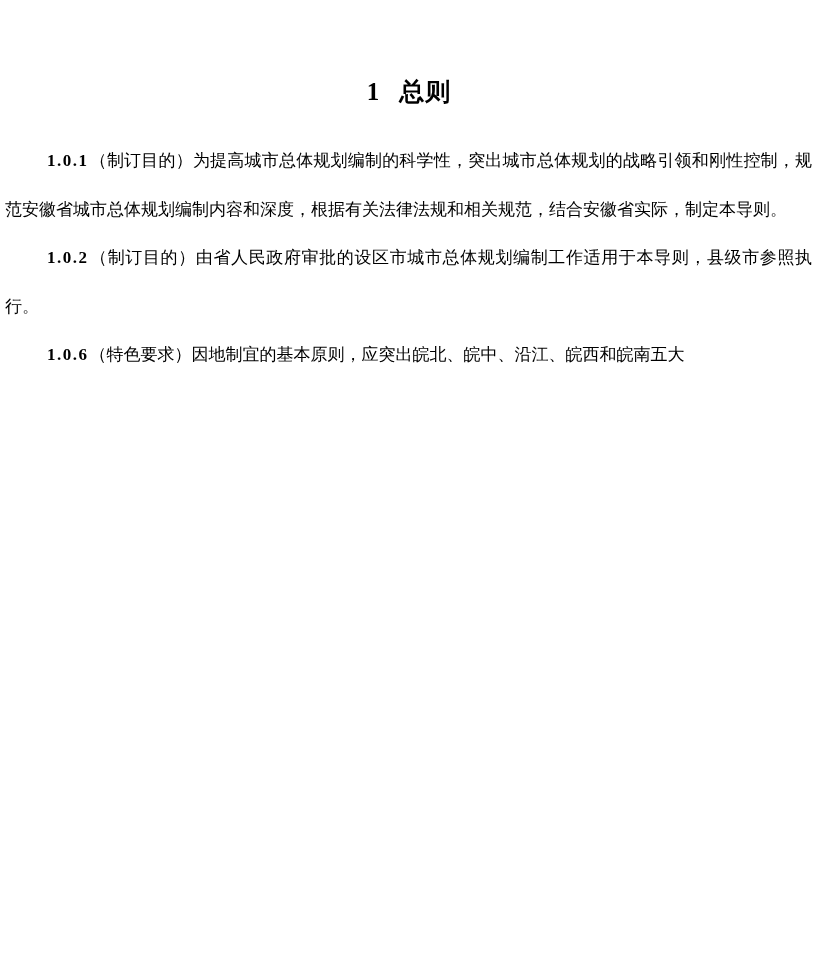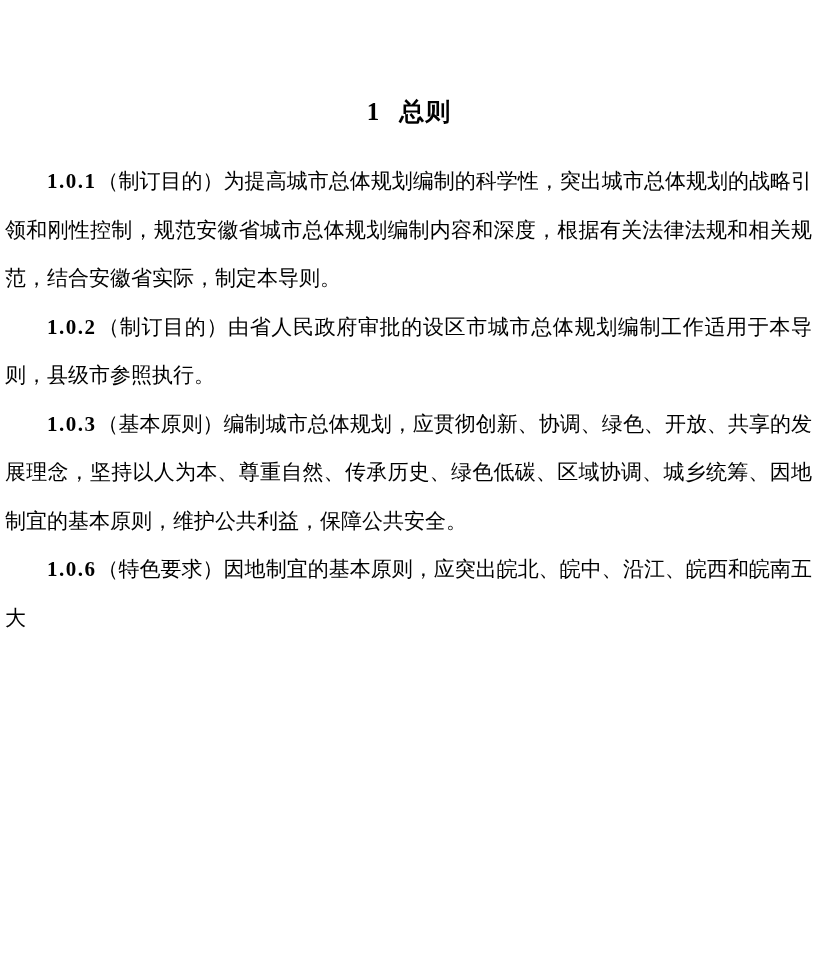--- a/index.html
+++ b/index.html
@@ -12,37 +12,37 @@
     width: 818px;
     height: 960px;
     background: #ffffff;
     color: #000000;
     font-family: "Liberation Serif", "DejaVu Serif", serif;
     overflow: hidden;
     box-sizing: border-box;
   }
   .doc-title {
     margin: 0;
-    padding-top: 96px;
+    padding-top: 76px;
     text-align: center;
     font-size: 25px;
     line-height: 31px;
     font-weight: bold;
     letter-spacing: 1px;
   }
   .doc-title .title-number {
     margin-right: 19px;
   }
   .content {
     margin-top: 30px;
     padding: 0 6px 0 5px;
   }
   .clause {
     margin: 0;
-    font-size: 21px;
+    font-size: 17px;
     line-height: 48.5px;
     text-align: justify;
     text-indent: 42px;
   }
   .clause-number {
     font-weight: bold;
     letter-spacing: 1.5px;
     margin-right: 1px;
   }
 </style>
@@ -58,23 +58,20 @@
   <div class="content">
 
     <p class="clause">
       <span class="clause-number">1.0.1</span><span class="clause-text">（制订目的）为提高城市总体规划编制的科学性，突出城市总体规划的战略引领和刚性控制，规范安徽省城市总体规划编制内容和深度，根据有关法律法规和相关规范，结合安徽省实际，制定本导则。</span>
     </p>
 
     <p class="clause">
       <span class="clause-number">1.0.2</span><span class="clause-text">（制订目的）由省人民政府审批的设区市城市总体规划编制工作适用于本导则，县级市参照执行。</span>
     </p>
 
-    <p class="clause">
-      <span class="clause-number">1.0.3</span><span class="clause-text">（基本原则）编制城市总体规划，应贯彻创新、协调、绿色、开放、共享的发展理念，坚持以人为本、尊重自然、传承历史、绿色低碳、区域协调、城乡统筹、因地制宜的基本原则，维护公共利益，保障公共安全。</span>
-    </p>
 
 
 
     <p class="clause">
       <span class="clause-number">1.0.6</span><span class="clause-text">（特色要求）因地制宜的基本原则，应突出皖北、皖中、沿江、皖西和皖南五大</span>
     </p>
 
   </div>
 
 </div>

